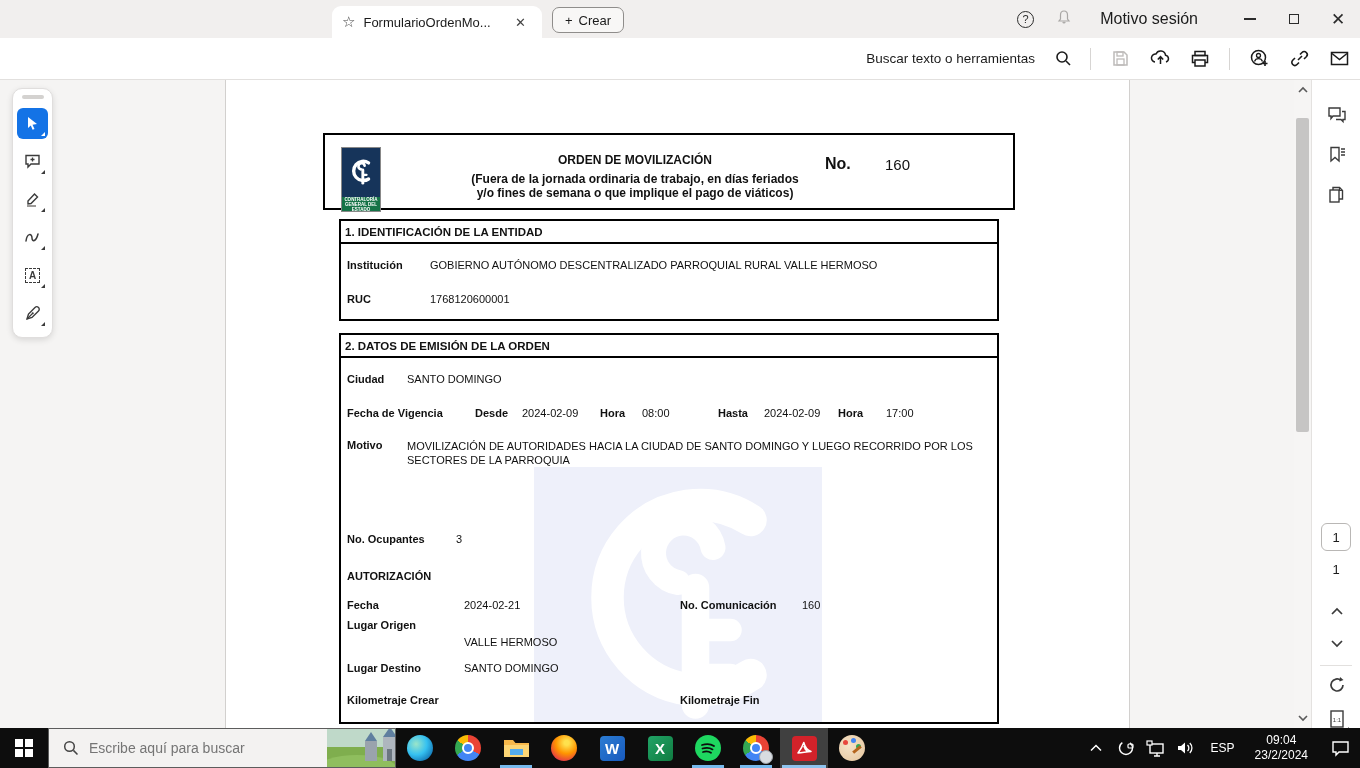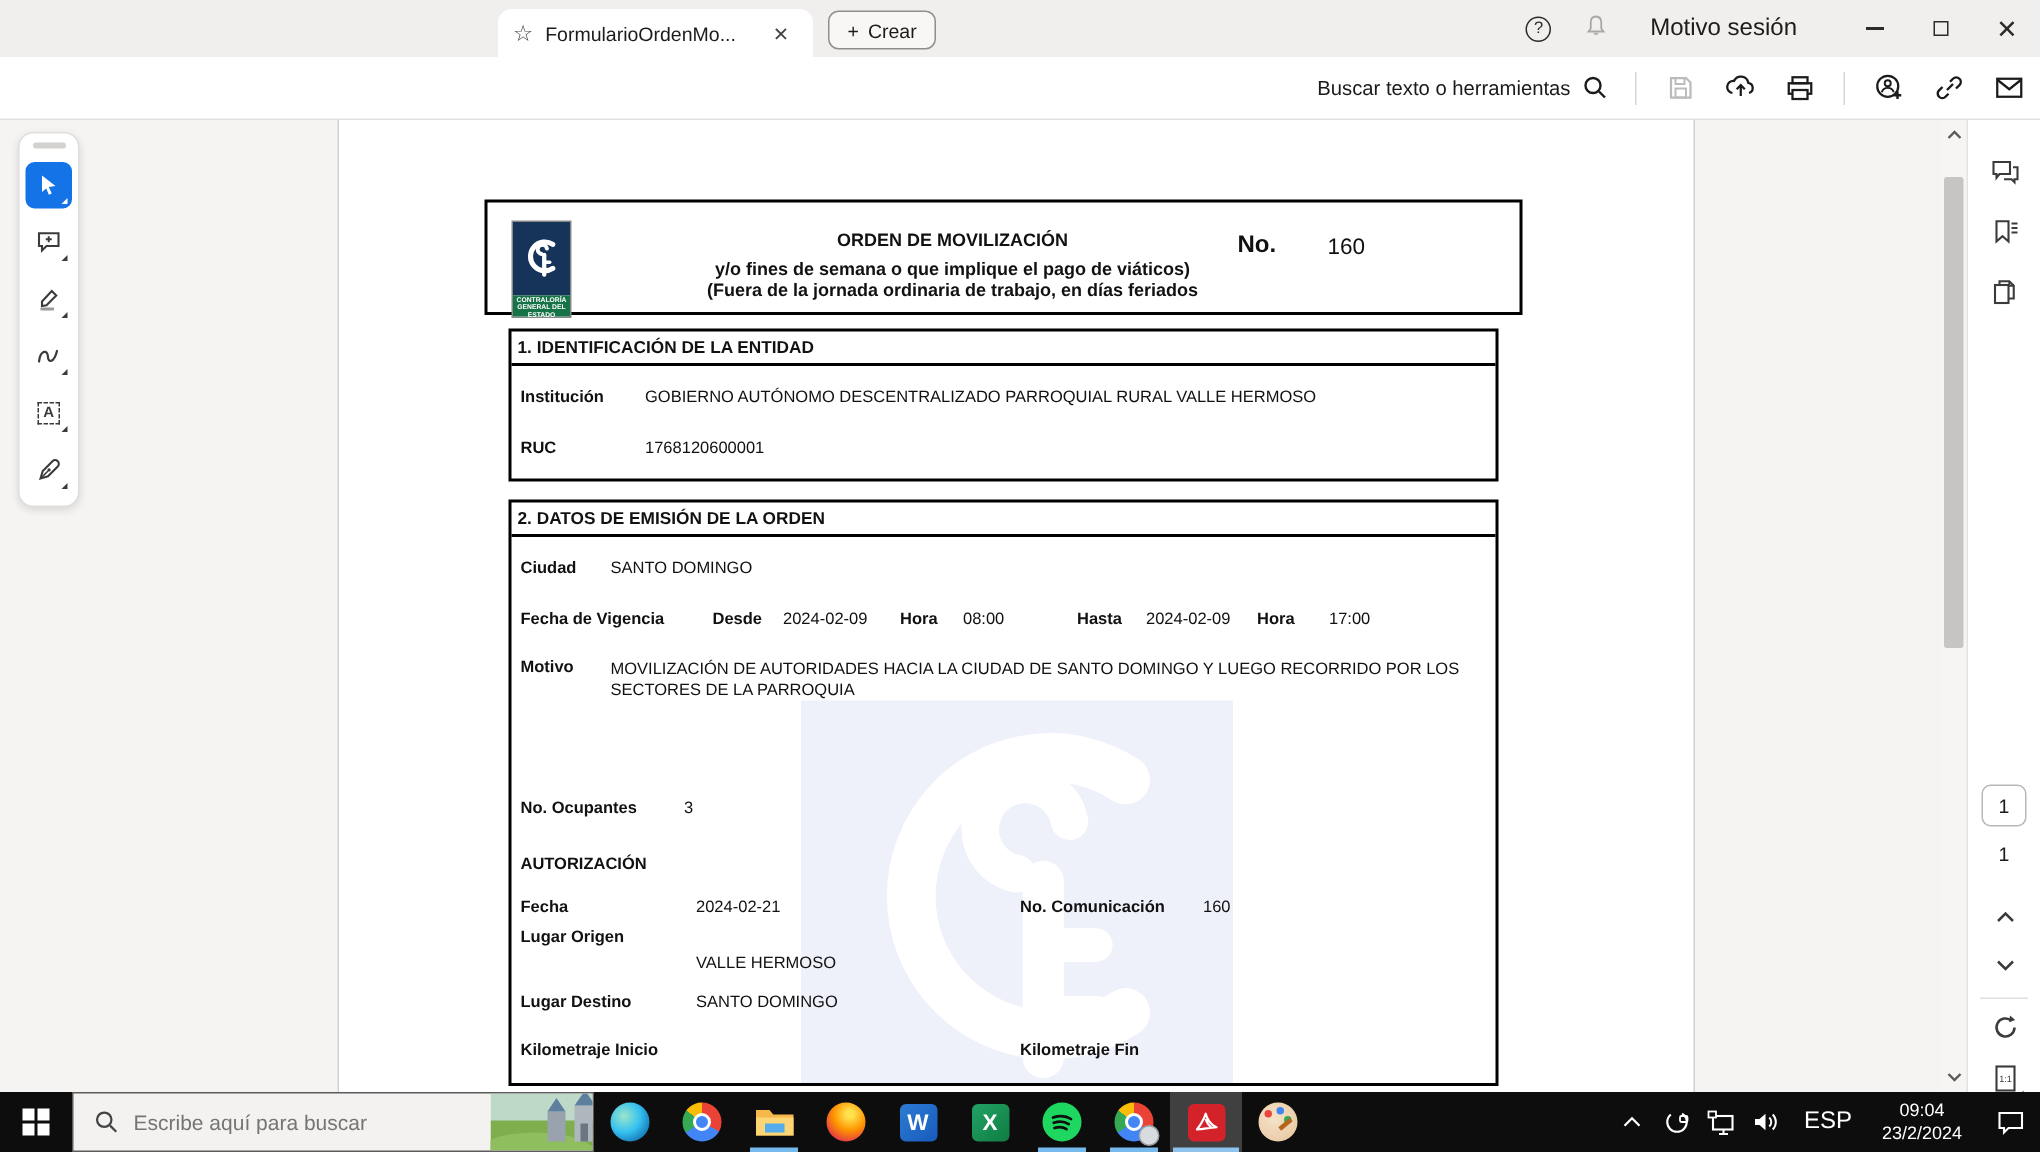--- a/index.html
+++ b/index.html
@@ -35,21 +35,21 @@
   .restore-glyph { position:relative; width:10px; height:10px; border:1.5px solid #2b2b2b; background:#f1efee; }
   .restore-glyph::before { content:""; position:absolute; left:2px; top:-5px; width:10px; height:10px; border:1.5px solid #2b2b2b; z-index:-1; }
   .close-glyph { font-size:17px; line-height:1; }
 
   
   .toolbar { position:absolute; left:0; top:38px; width:1360px; height:42px; background:#ffffff;
     border-bottom:1px solid #e2e0de; display:flex; align-items:center; }
   .tool-menu { display:flex; gap:34px; margin-left:14px; }
   .tool-menu span { font-size:13.5px; color:#1b1b1b; cursor:pointer; }
   .toolbar-right { position:absolute; right:10px; display:flex; align-items:center; gap:18px; }
-  .search-lbl { font-size:13.5px; color:#1b1b1b; cursor:pointer; display:flex; align-items:center; gap:8px; }
+  .search-lbl { font-size:13.5px; color:#1b1b1b; cursor:pointer; display:flex; align-items:center; gap:20px; }
   .v-div { width:1px; height:22px; background:#d7d5d3; }
   .ticon { width:22px; height:22px; display:flex; align-items:center; justify-content:center; cursor:pointer; }
 
   
   .viewer { position:absolute; left:0; top:80px; width:1360px; height:648px; background:#f5f4f3; }
   .page { position:absolute; left:225px; top:0; width:905px; height:648px; background:#ffffff;
     border-left:1px solid #d2d0ce; border-right:1px solid #d2d0ce; }
 
   
   .watermark { position:absolute; left:308px; top:387px; width:288px; height:256px; background:#eef0fa; overflow:hidden; }
@@ -115,21 +115,21 @@
   .tsearch-img { position:absolute; right:0; top:0; width:82px; height:38px; overflow:hidden; }
   .tapp { position:relative; width:48px; height:40px; display:flex; align-items:center; justify-content:center; cursor:pointer; }
   .tapp.open::after { content:""; position:absolute; left:8px; bottom:0; width:32px; height:3px; background:#76b9ed; }
   .tapp.activeapp { background:#404040; }
   .tapp.activeapp::after { content:""; position:absolute; left:2px; bottom:0; width:44px; height:3px; background:#8ec3ee; }
   .circ { width:26px; height:26px; border-radius:50%; }
   .sq { width:25px; height:25px; border-radius:4px; display:flex; align-items:center; justify-content:center;
     color:#fff; font-weight:bold; font-size:15px; }
   .tray { position:absolute; right:0; top:0; height:40px; display:flex; align-items:center; gap:4px; }
   .tray-ico { width:26px; height:40px; display:flex; align-items:center; justify-content:center; color:#fff; cursor:pointer; }
-  .lang { font-size:16px; color:#fff; padding:0 8px; cursor:pointer; }
+  .lang { font-size:12px; color:#fff; padding:0 8px; cursor:pointer; }
   .clock { text-align:center; color:#fff; font-size:12px; line-height:15px; padding:0 8px; cursor:pointer; }
   .action-center { width:40px; height:40px; display:flex; align-items:center; justify-content:center; cursor:pointer; }
 </style>
 </head>
 <body>
 
 <div id="app">
 
   <div class="titlebar">
     <div class="tab-active">
@@ -238,22 +238,22 @@
                 <path d="M64 37 A12 12 0 1 0 50 51" fill="none" stroke="#ffffff" stroke-width="10" stroke-linecap="round"></path>
                 <path d="M57 53 V104" fill="none" stroke="#ffffff" stroke-width="11" stroke-linecap="round"></path>
                 <path d="M59 72 H71" stroke="#ffffff" stroke-width="9" stroke-linecap="round"></path>
                 <path d="M59 92 H71" stroke="#ffffff" stroke-width="9" stroke-linecap="round"></path>
               </svg>
             </div>
             <div class="logo-bottom">CONTRALORÍA GENERAL DEL ESTADO</div>
           </div>
           <div class="doc-title">ORDEN DE MOVILIZACIÓN</div>
           <div class="doc-sub">
+            <div>(Fuera de la jornada ordinaria de trabajo, en días feriados</div>
             <div>y/o fines de semana o que implique el pago de viáticos)</div>
-            <div>(Fuera de la jornada ordinaria de trabajo, en días feriados</div>
           </div>
           <div class="no-lbl">No.</div>
           <div class="no-val">160</div>
         </div>
 
         <div class="box s1box">
           <div class="sec-title">1. IDENTIFICACIÓN DE LA ENTIDAD</div>
           <div class="lbl" style="left:6px;top:38px;">Institución</div>
           <div class="val" style="left:89px;top:38px;">GOBIERNO AUTÓNOMO DESCENTRALIZADO PARROQUIAL RURAL VALLE HERMOSO</div>
           <div class="lbl" style="left:6px;top:72px;">RUC</div>
@@ -288,21 +288,21 @@
           <div class="val" style="left:123px;top:264px;">2024-02-21</div>
           <div class="lbl" style="left:339px;top:264px;">No. Comunicación</div>
           <div class="val" style="left:461px;top:264px;">160</div>
 
           <div class="lbl" style="left:6px;top:284px;">Lugar Origen</div>
           <div class="val" style="left:123px;top:301px;">VALLE HERMOSO</div>
 
           <div class="lbl" style="left:6px;top:327px;">Lugar Destino</div>
           <div class="val" style="left:123px;top:327px;">SANTO DOMINGO</div>
 
-          <div class="lbl" style="left:6px;top:359px;">Kilometraje Inicio</div>
+          <div class="lbl" style="left:6px;top:359px;">Kilometraje Crear</div>
           <div class="lbl" style="left:339px;top:359px;">Kilometraje Fin</div>
         </div>
       </div>
     </div>
 
     <div class="lefttools">
       <div class="drag-pill"></div>
       <div class="ltool active">
         <svg width="15" height="15" viewBox="0 0 15 15">
             <path d="M3 1 L12 8 L7.5 8.7 L9.5 13 L7.6 13.8 L5.8 9.6 L3 12 Z" fill="#fff"></path>

